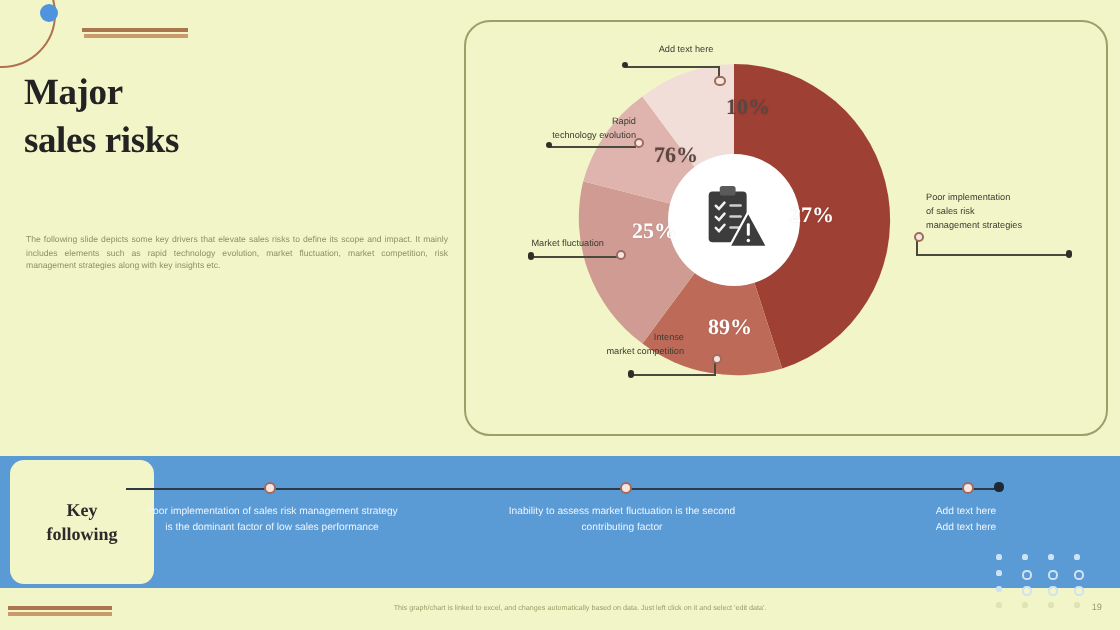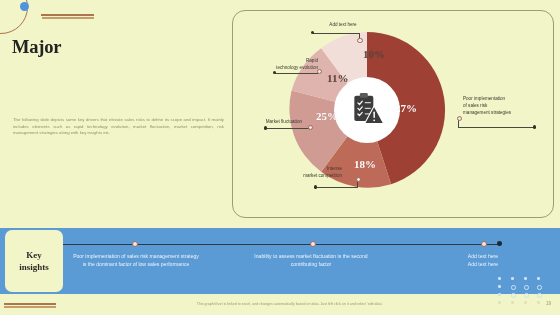--- a/index.html
+++ b/index.html
@@ -72,21 +72,21 @@
   .co-poor  {left:463px;top:96px;width:76px;text-align:left;}
 
   .leader{position:absolute;background:#4a4a3c;height:.8px;}
   .bend{position:absolute;border-left:.8px solid #4a4a3c;}
   .enddot{position:absolute;width:3.4px;height:3.4px;border-radius:50%;background:#2f2f28;}
   .ring{position:absolute;width:3.4px;height:3.4px;border-radius:50%;background:#f6e6e0;border:.8px solid #9e6b5e;}
 
   
   .band{position:absolute;left:0;top:228px;width:560px;height:66px;background:#5b9bd5;}
   .keybox{
-    position:absolute;left:5px;top:230px;width:58px;height:62px;
+    position:absolute;left:5px;top:230px;width:72px;height:62px;
     background:#f2f5c8;border-radius:7px;
     display:flex;align-items:center;justify-content:center;text-align:center;
     font-family:"Liberation Serif", serif;font-weight:bold;font-size:9px;
     color:#2b2b2b;line-height:1.35;
   }
   .timeline{position:absolute;left:63px;top:244px;width:436px;height:1px;background:#2f3a44;}
   .tl-node{position:absolute;top:241.4px;width:4px;height:4px;border-radius:50%;
     background:#f6e6e0;border:.9px solid #9e6b5e;}
   .tl-end{position:absolute;top:241.4px;width:4.6px;height:4.6px;border-radius:50%;background:#1e2a33;}
   .insight{
@@ -115,20 +115,21 @@
 
   <div class="deco-circle"></div>
   <div class="deco-dot"></div>
   <div class="deco-line dl1"></div>
   <div class="deco-line dl2"></div>
   <div class="deco-line dl3"></div>
   <div class="deco-line dl4"></div>
 
   <div class="title">
     <div>Major</div>
+    <div>sales risks</div>
   </div>
   <div class="subtext">The following slide depicts some key drivers that elevate sales risks to define its scope and impact. It mainly includes elements such as rapid technology evolution, market fluctuation, market competition, risk management strategies along with key insights etc.</div>
 
   <div class="panel"></div>
 
   <div class="donut-wrap">
     <svg class="donut" viewBox="0 0 160 160">
 
       <path d="M80,80 L80,2 A78,78 0 0,1 104.1,154.2 Z" fill="#9e4034"></path>
 
@@ -155,23 +156,23 @@
           <rect x="21" y="21" width="8" height="1.6" rx=".8"></rect>
           <rect x="21" y="28" width="8" height="1.6" rx=".8"></rect>
         </g>
         <path d="M33,19 L45,41 L21,41 Z" fill="#3c3c3c" stroke="#ffffff" stroke-width="1.4" stroke-linejoin="round"></path>
         <rect x="32.1" y="26" width="1.9" height="8" rx=".9" fill="#ffffff"></rect>
         <circle cx="33.05" cy="37" r="1.1" fill="#ffffff"></circle>
       </svg>
     </div>
 
     <span class="pct p45">27%</span>
-    <span class="pct p15">18%</span>
+    <span class="pct p15">89%</span>
     <span class="pct p19">25%</span>
-    <span class="pct p11">11%</span>
+    <span class="pct p11">76%</span>
     <span class="pct p10">10%</span>
   </div>
 
   <div class="callout co-add">Add text here</div>
   <div class="leader" style="left:313px;top:32.5px;width:46px;"></div>
   <div class="enddot" style="left:311px;top:30.8px;"></div>
   <div class="bend" style="left:358.8px;top:32.5px;height:7px;"></div>
   <div class="ring" style="left:357.3px;top:38px;"></div>
 
   <div class="callout co-rapid">
@@ -203,21 +204,21 @@
   </div>
   <div class="leader" style="left:458px;top:127px;width:77px;"></div>
   <div class="enddot" style="left:533px;top:125.3px;"></div>
   <div class="bend" style="left:458px;top:119px;height:8.5px;"></div>
   <div class="ring" style="left:456.5px;top:116px;"></div>
 
   <div class="band"></div>
   <div class="keybox">
     <div>
       <div>Key</div>
-      <div>insights</div>
+      <div>following</div>
     </div>
   </div>
 
   <div class="timeline"></div>
   <div class="tl-node" style="left:132px;"></div>
   <div class="tl-node" style="left:310px;"></div>
   <div class="tl-node" style="left:481px;"></div>
   <div class="tl-end" style="left:497px;"></div>
 
   <div class="insight in1">Poor implementation of sales risk management strategy is the dominant factor of low sales performance</div>

